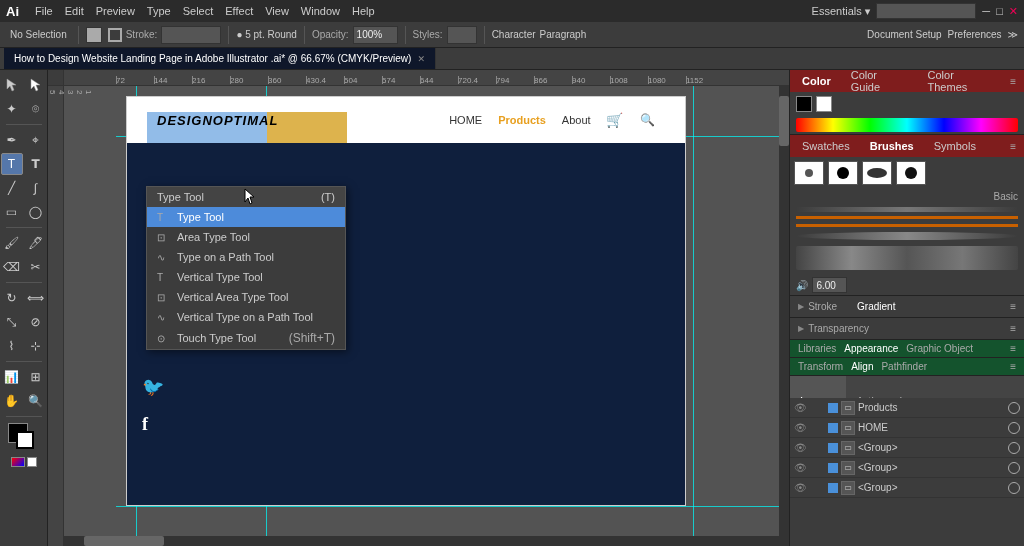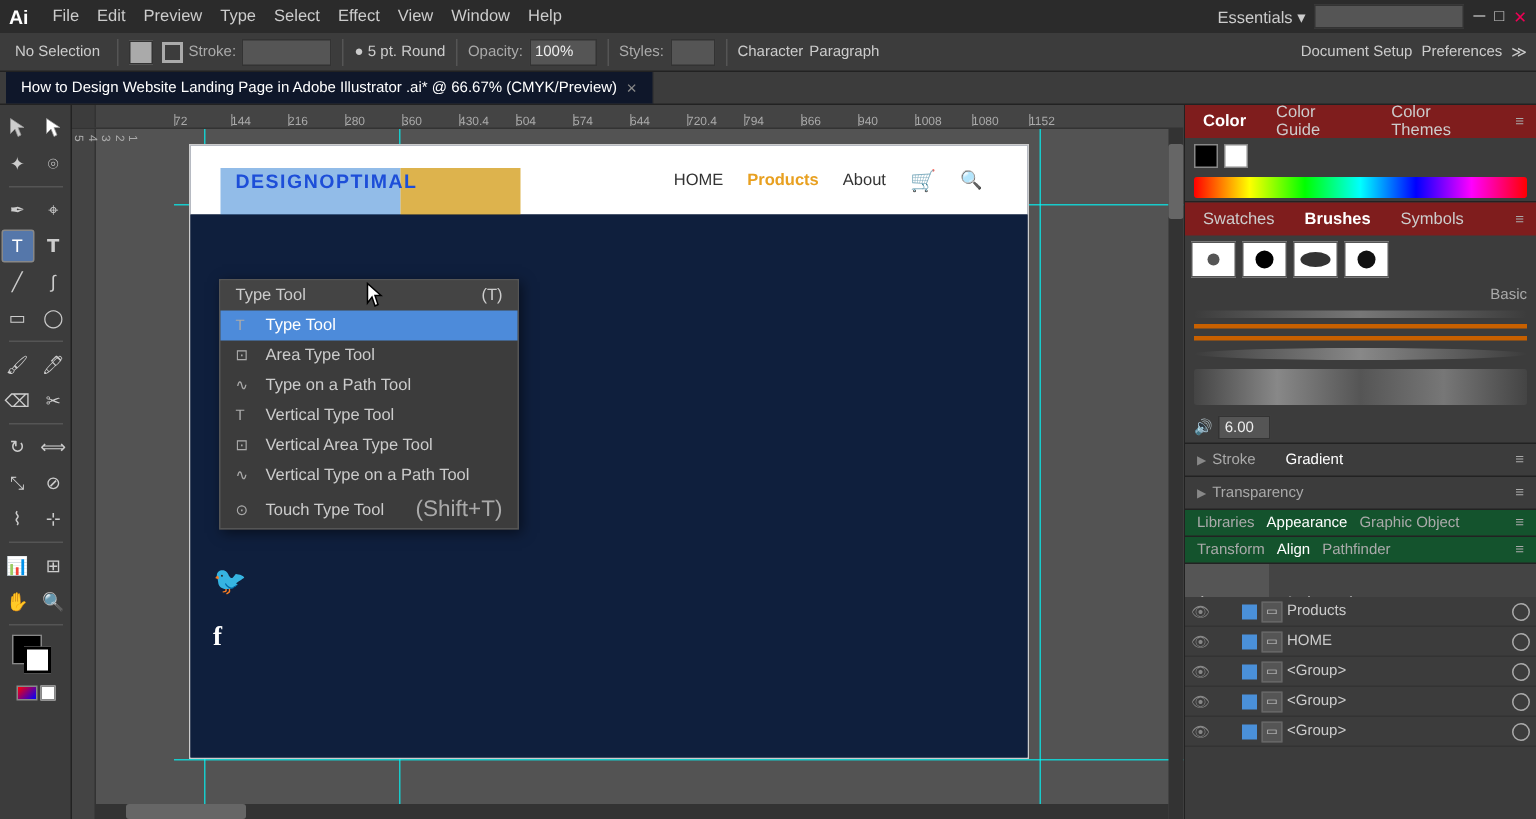--- a/index.html
+++ b/index.html
@@ -188,21 +188,21 @@
 
     
     .nav-bar {
       background: #fff;
       height: 46px;
       display: flex;
       align-items: center;
       padding: 0 20px;
       justify-content: space-between;
     }
-    .nav-logo { font-weight: bold; font-size: 13px; color: #1d4ed8; letter-spacing: 1px; }
+    .nav-logo { font-weight: bold; font-size: 13px; color: #000000; letter-spacing: 1px; font-style: italic; }
 
     
     .blue-block {
       position: absolute;
       top: 0;
       left: 0;
       width: 120px;
       height: 46px;
       background: #4a90d9;
       opacity: 0.6;
@@ -449,21 +449,21 @@
     .context-menu-item {
       display: flex;
       align-items: center;
       padding: 4px 10px;
       font-size: 11px;
       color: #ccc;
       cursor: pointer;
       gap: 6px;
     }
     .context-menu-item.active { background: #4d8bda; color: #fff; }
-    .context-menu-shortcut { margin-left: auto; color: #aaa; font-size: 15px; }
+    .context-menu-shortcut { margin-left: auto; color: #aaa; font-size: 12px; }
     .context-menu-icon {
       width: 14px;
       font-size: 10px;
       color: #aaa;
     }
     .mouse-cursor {
       position: absolute;
       top: 102px;
       left: 128px;
       width: 12px;

